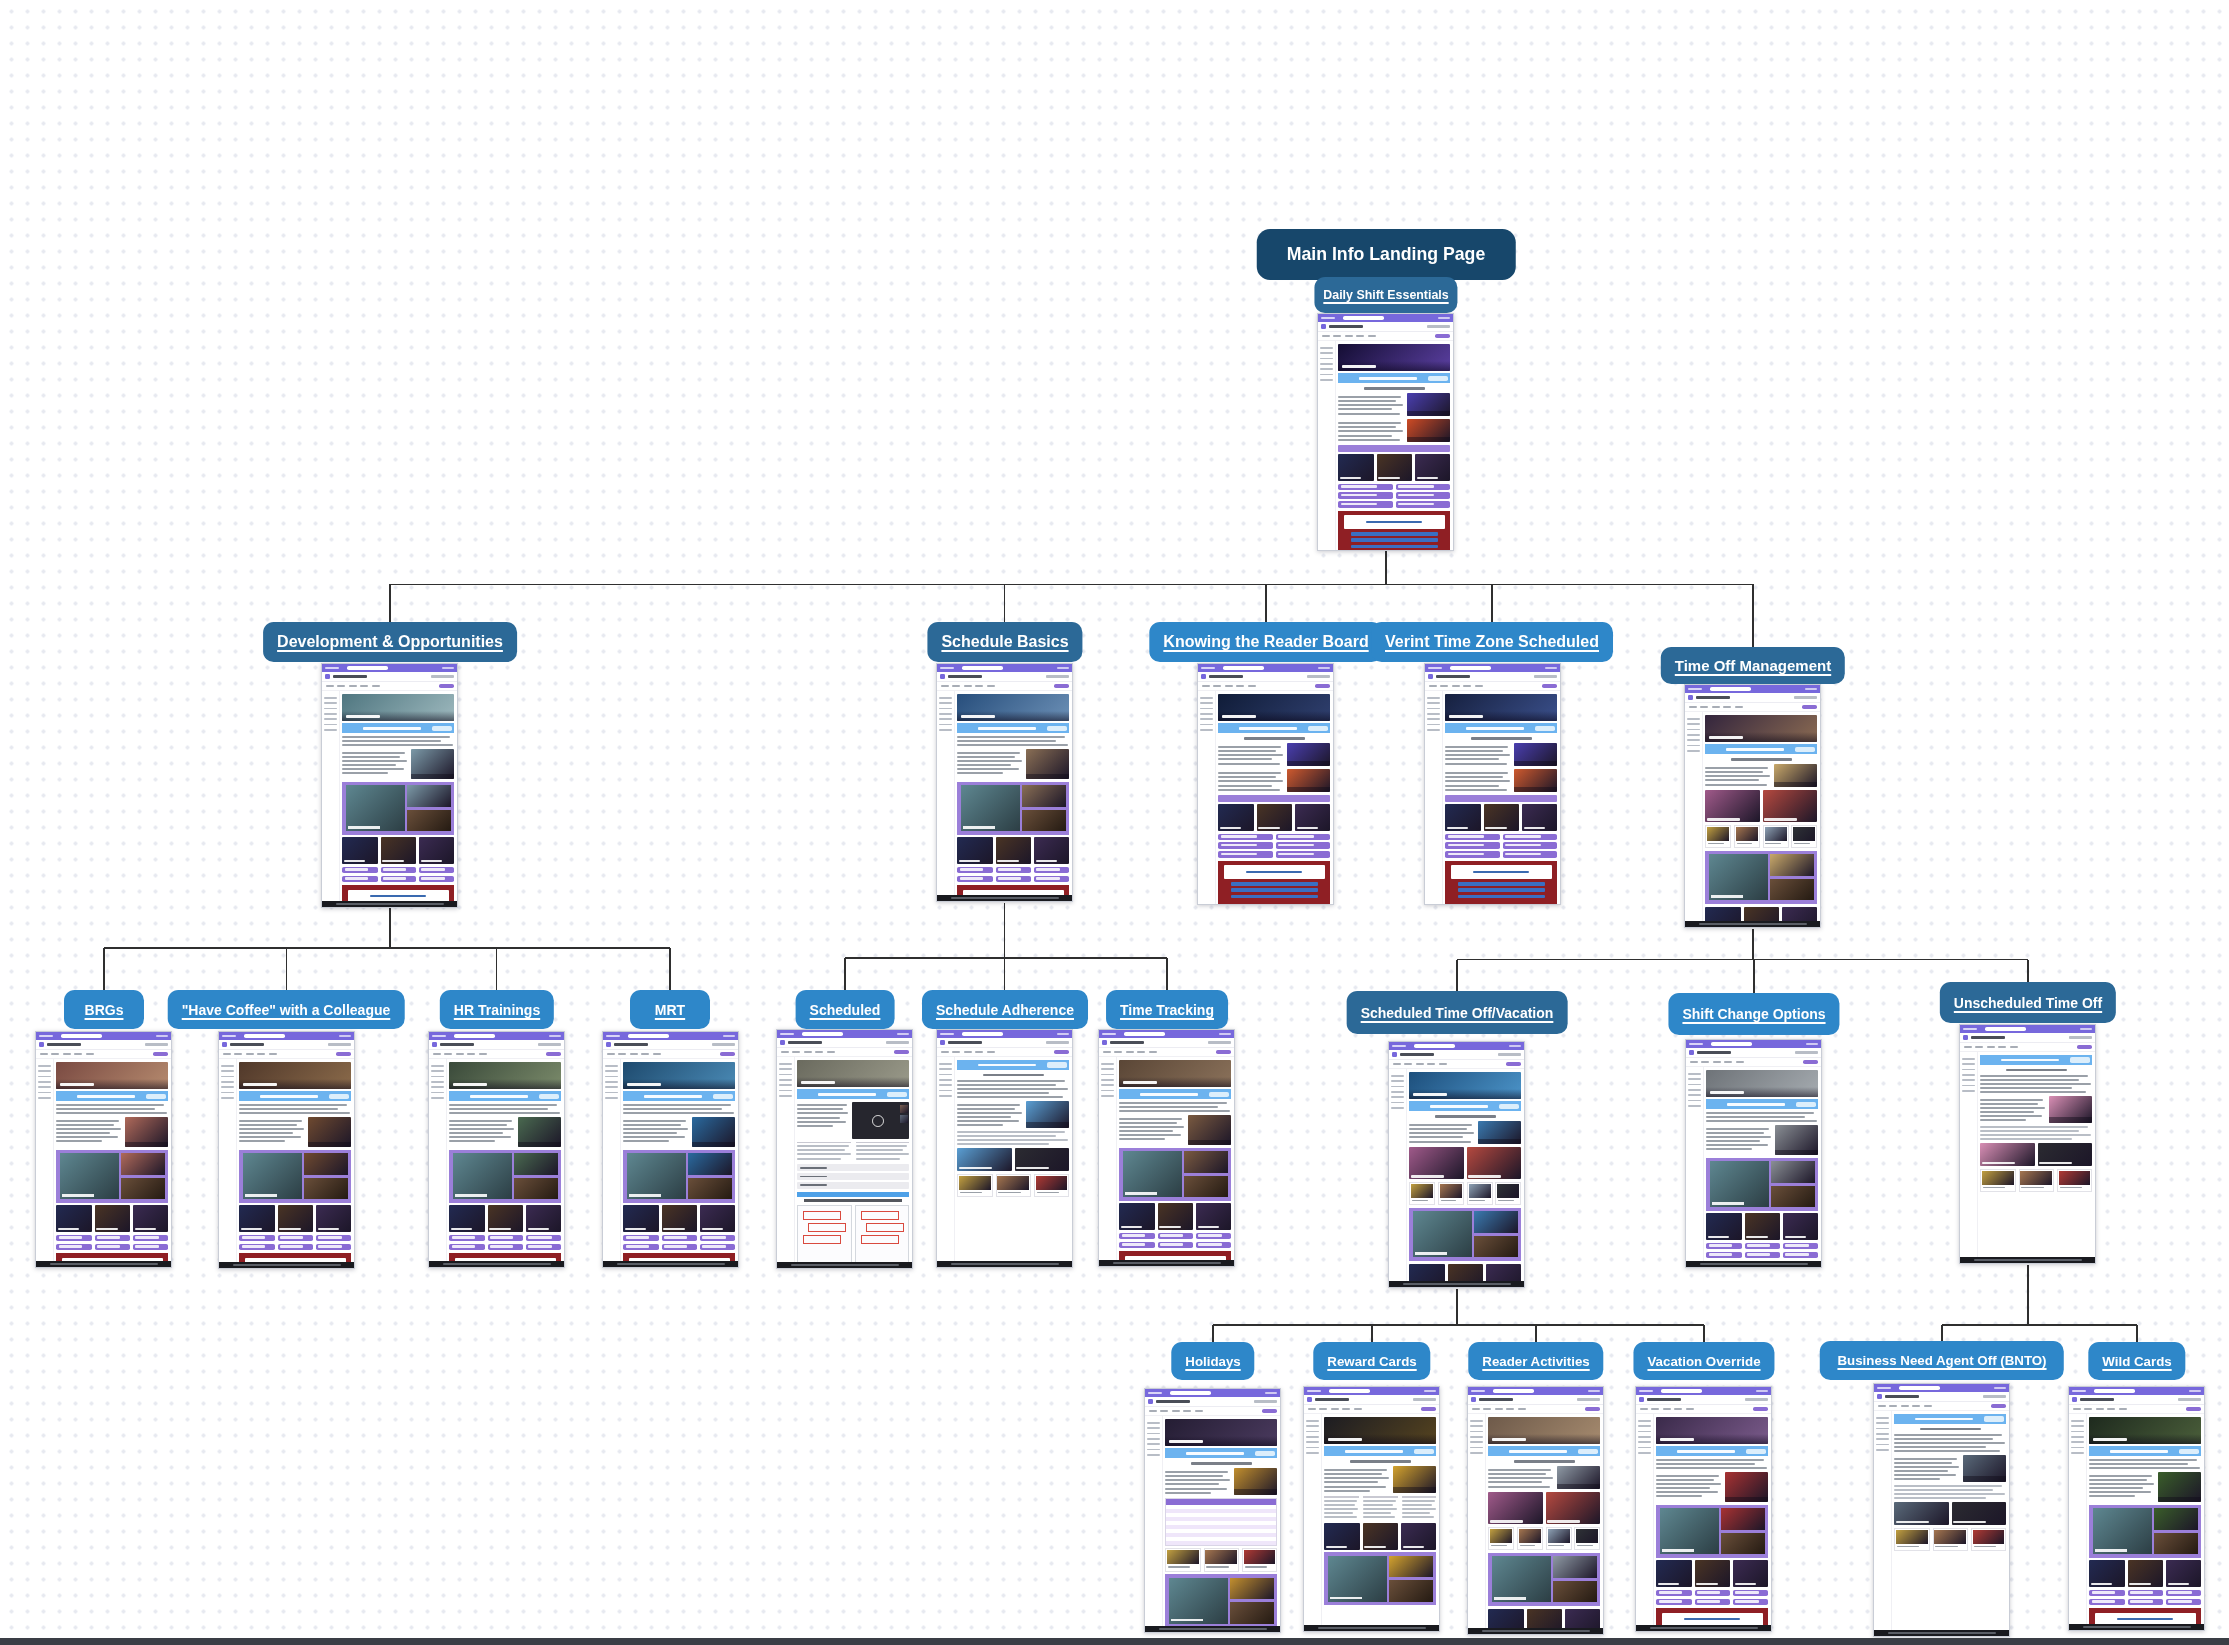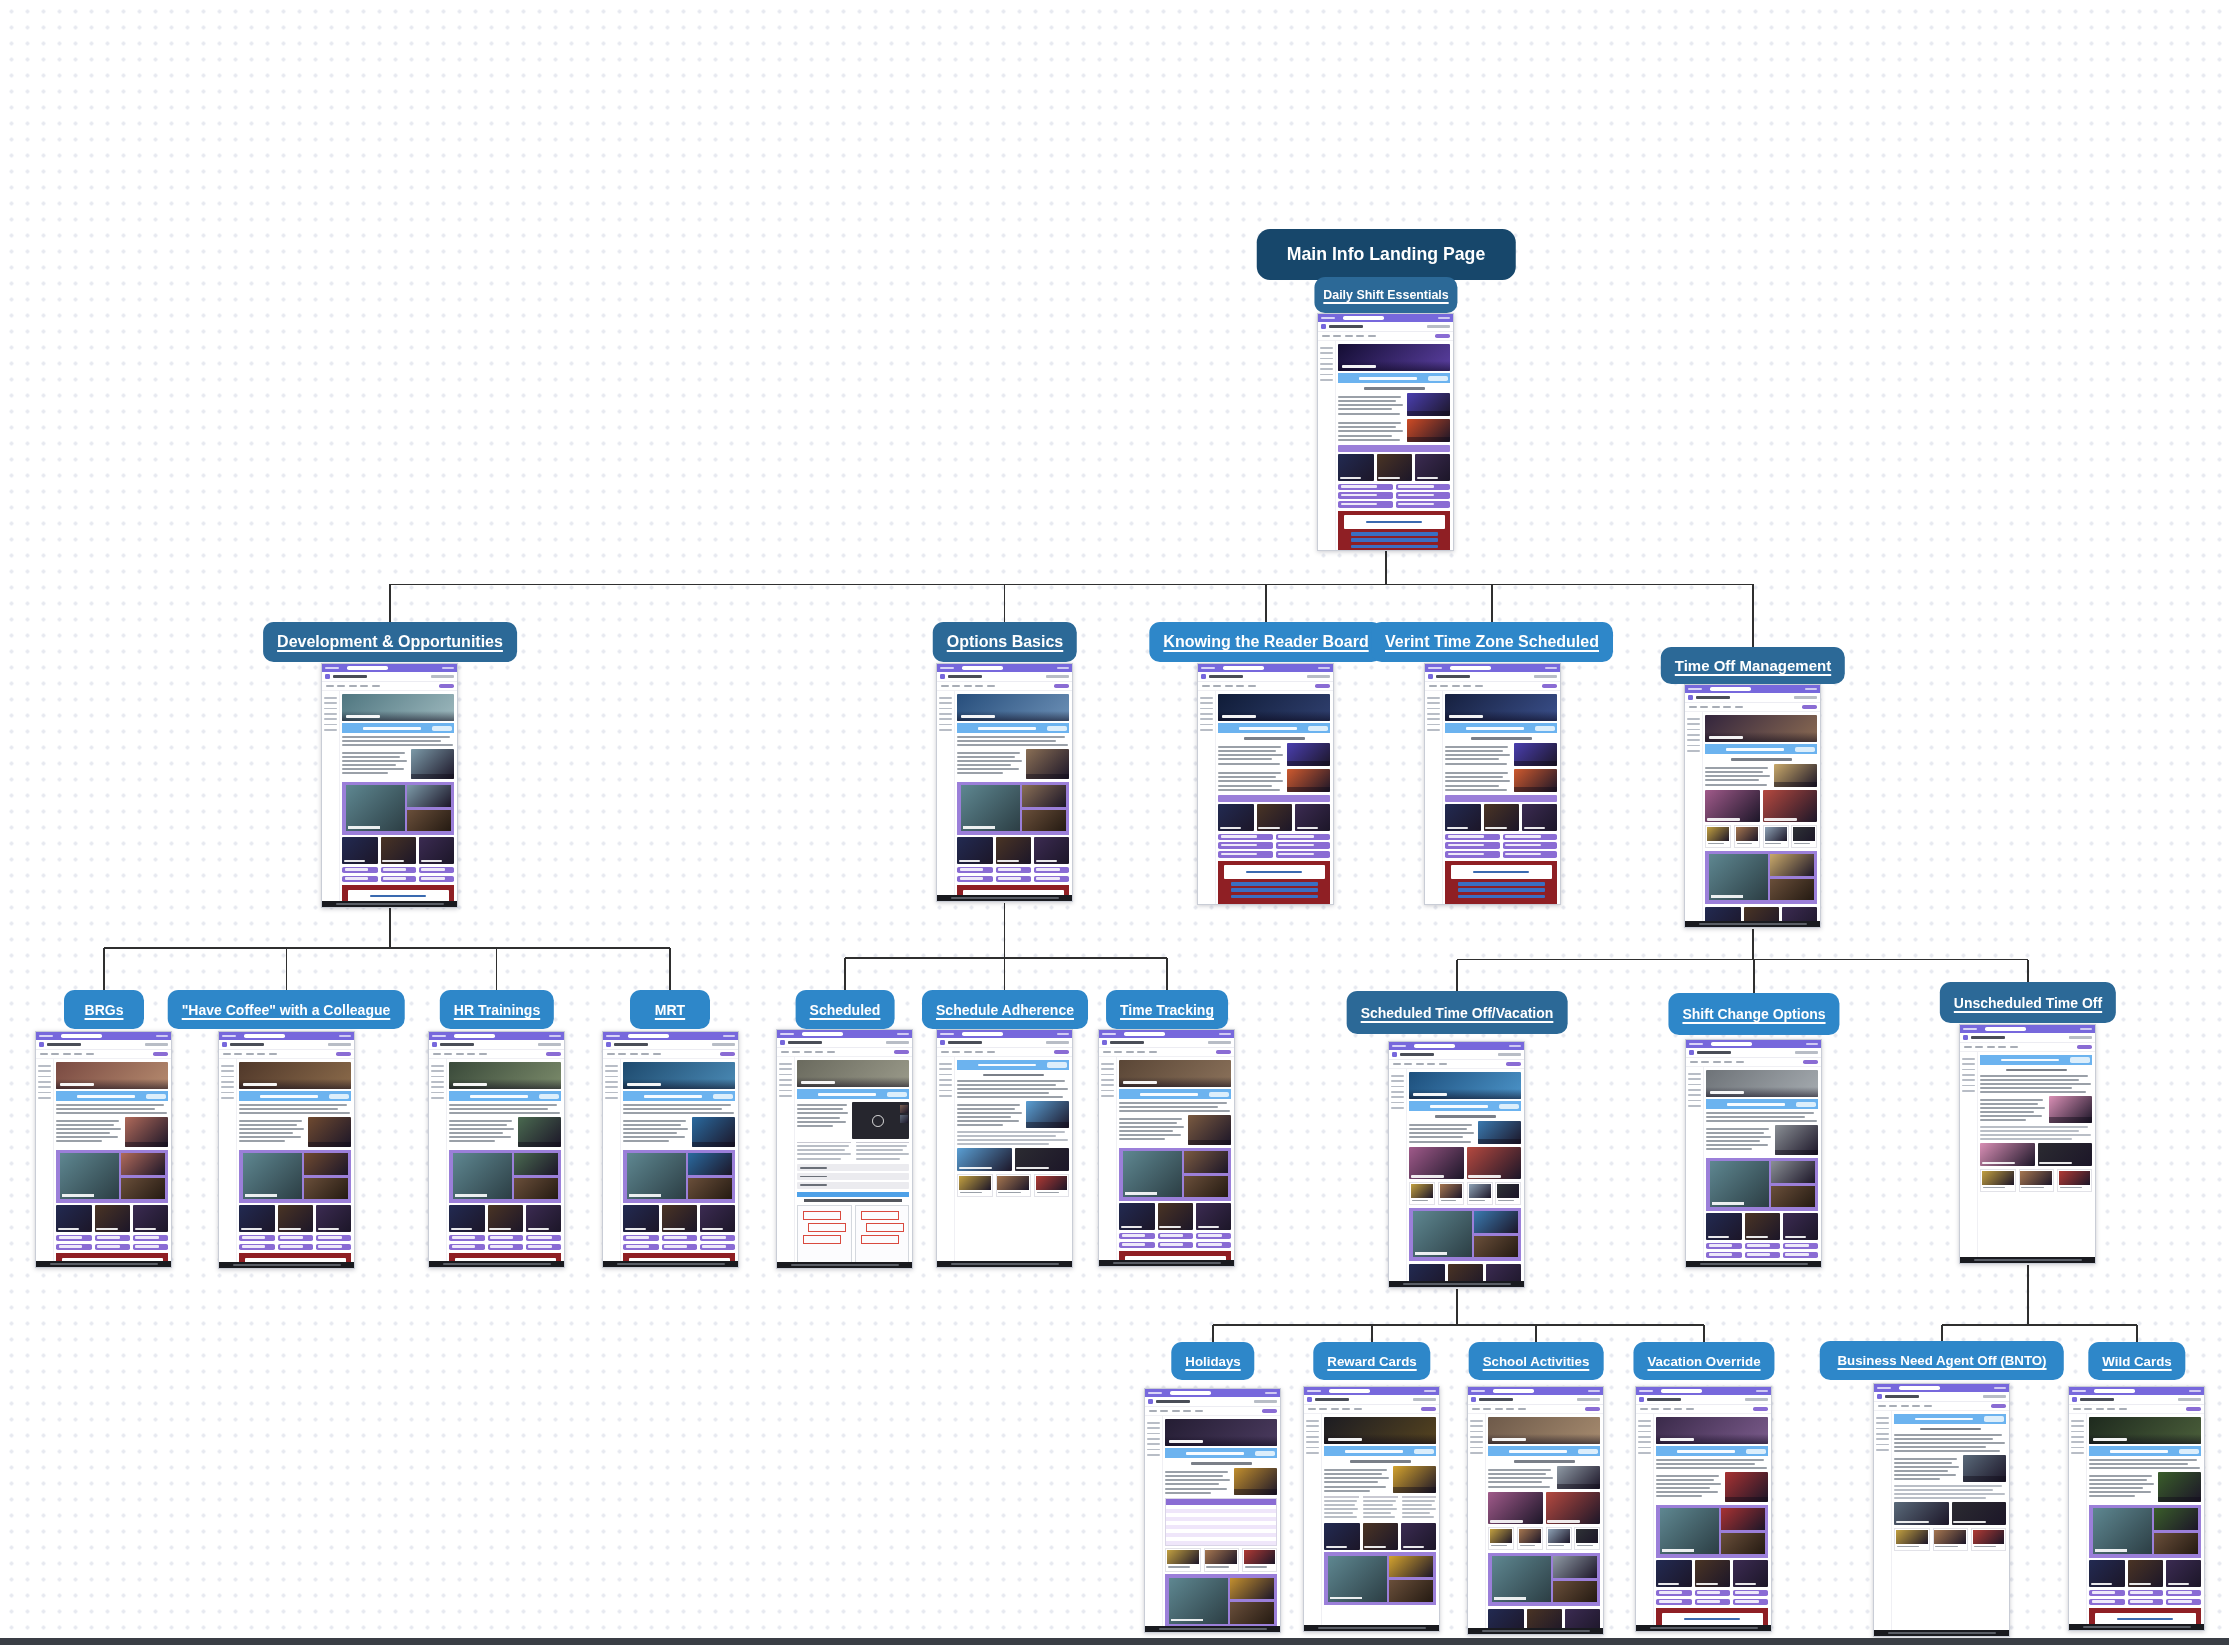--- a/index.html
+++ b/index.html
@@ -277,21 +277,21 @@
               </div>
               <div style="height: 3.5px; background: rgb(58, 111, 194); margin: 2.7px 7px; border-radius: 0.9px;"></div>
             </div>
           </div>
         </div>
         <div style="position: absolute; left: 0px; right: 0px; bottom: 0px; height: 6.2px; background: rgb(25, 26, 31); display: flex; align-items: center;">
           <div style="margin: 0px auto; width: 80%; height: 1.8px; background: rgb(90, 94, 102); border-radius: 0.9px;"></div>
         </div>
       </div>
       <div class="node dark" style="left: 1005px; top: 622px; height: 40px; font-size: 16px;">
-        <span class="lbl u">Options Basics</span>
+        <span class="lbl u">Schedule Basics</span>
       </div>
       <div class="thumb" style="left: 936px; top: 663px; height: 239px;">
         <div style="height: 8px; background: rgb(119, 104, 220); display: flex; align-items: center; gap: 2.7px; padding: 0px 2.7px; flex: 0 0 auto; position: relative;">
           <div style="width: 14px; height: 2.7px; background: rgb(217, 212, 247); border-radius: 0.9px;"></div>
           <div style="width: 41px; height: 4px; background: rgb(255, 255, 255); border-radius: 1.8px; margin-left: 5.3px;"></div>
           <div style="position: absolute; right: 2.7px; top: 2.7px; width: 12.4px; height: 2.7px; background: rgb(207, 201, 242); border-radius: 0.9px;"></div>
         </div>
         <div style="height: 8.9px; background: rgb(255, 255, 255); border-bottom: 0.9px solid rgb(236, 236, 242); display: flex; align-items: center; gap: 2.7px; padding: 0px 2.7px; flex: 0 0 auto;">
           <div style="width: 5.3px; height: 5.3px; background: rgb(119, 104, 220); border-radius: 1.3px;"></div>
           <div style="width: 34px; height: 2.7px; background: rgb(74, 78, 88); border-radius: 0.9px;"></div>
@@ -1958,21 +1958,21 @@
                 </div>
               </div>
             </div>
           </div>
         </div>
         <div style="position: absolute; left: 0px; right: 0px; bottom: 0px; height: 6.2px; background: rgb(25, 26, 31); display: flex; align-items: center;">
           <div style="margin: 0px auto; width: 80%; height: 1.8px; background: rgb(90, 94, 102); border-radius: 0.9px;"></div>
         </div>
       </div>
       <div class="node light" style="left: 1536px; top: 1342px; height: 38px; font-size: 13.3px;">
-        <span class="lbl u">School Activities</span>
+        <span class="lbl u">Reader Activities</span>
       </div>
       <div class="thumb" style="left: 1467px; top: 1386px; height: 249px;">
         <div style="height: 8px; background: rgb(119, 104, 220); display: flex; align-items: center; gap: 2.7px; padding: 0px 2.7px; flex: 0 0 auto; position: relative;">
           <div style="width: 14px; height: 2.7px; background: rgb(217, 212, 247); border-radius: 0.9px;"></div>
           <div style="width: 41px; height: 4px; background: rgb(255, 255, 255); border-radius: 1.8px; margin-left: 5.3px;"></div>
           <div style="position: absolute; right: 2.7px; top: 2.7px; width: 12.4px; height: 2.7px; background: rgb(207, 201, 242); border-radius: 0.9px;"></div>
         </div>
         <div style="height: 8.9px; background: rgb(255, 255, 255); border-bottom: 0.9px solid rgb(236, 236, 242); display: flex; align-items: center; gap: 2.7px; padding: 0px 2.7px; flex: 0 0 auto;">
           <div style="width: 5.3px; height: 5.3px; background: rgb(119, 104, 220); border-radius: 1.3px;"></div>
           <div style="width: 34px; height: 2.7px; background: rgb(74, 78, 88); border-radius: 0.9px;"></div>

